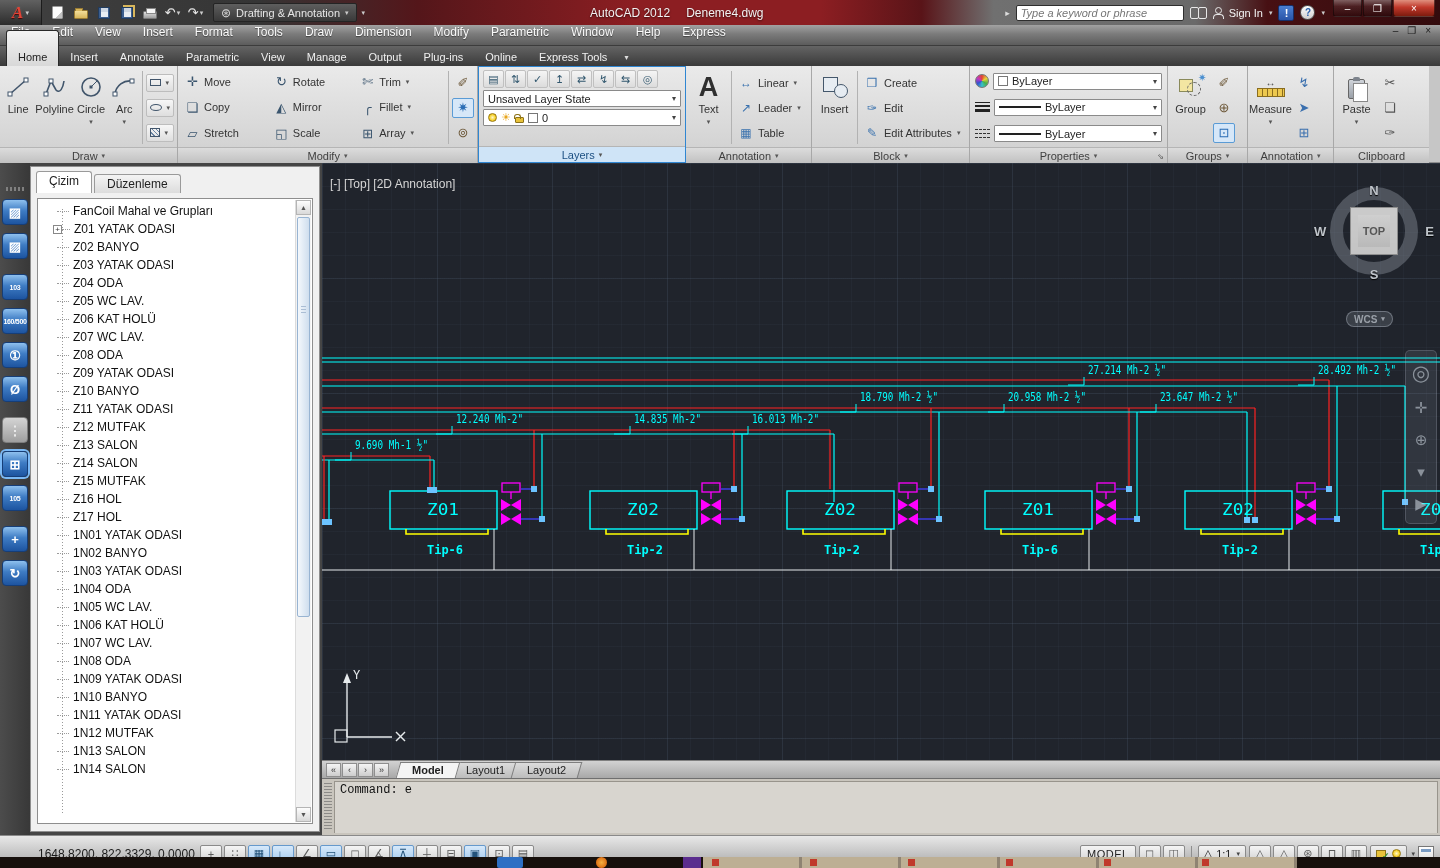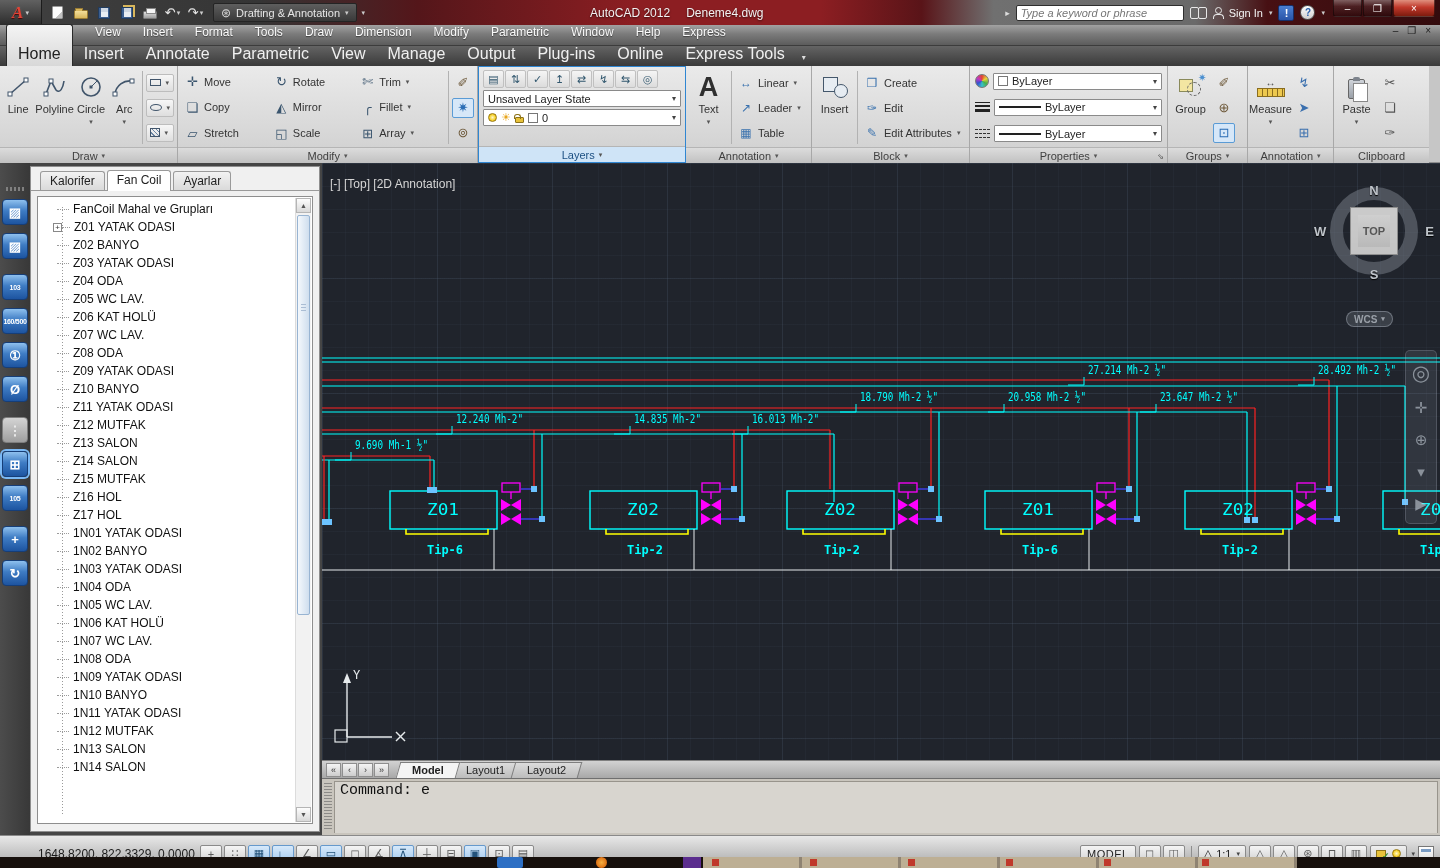--- a/index.html
+++ b/index.html
@@ -41,21 +41,21 @@
   .winbtns{display:flex;align-self:flex-start;margin-left:8px;margin-right:4px}
   .wbtn{width:29px;height:17px;display:flex;align-items:center;justify-content:center;color:#fff;font-size:10px;border:1px solid rgba(15,5,5,.6);border-top:none;background:linear-gradient(rgba(255,255,255,.34),rgba(255,255,255,.08) 40%,rgba(0,0,0,.18));border-radius:0 0 3px 3px;margin-right:1px}
   .wbtn.close{width:42px;background:linear-gradient(#e0907e,#c0392b 45%,#7e1b0e)}
   
   #menubar{position:absolute;left:0;top:25px;width:1440px;height:21px;display:flex;background:linear-gradient(#a2a2a2,#7b7b7b 45%,#5c5c5c);border-bottom:1px solid #3c3c3c}
   .mitem{padding:0 11px;font-size:12px;color:#fafafa;text-shadow:0 1px 1px rgba(0,0,0,.45)}
   .mwin{margin-left:auto;display:flex;gap:9px;padding-right:9px}
   .mwb{color:#1d1d1d;font-size:10px}
   
   #ribbontabs{position:absolute;left:0;top:46px;width:1440px;height:20px;display:flex;align-items:flex-end;background:linear-gradient(#646464,#3a3a3a);padding-left:6px}
-  .rtab{padding:20px 11px 3px;font-size:16px;color:#f0f0f0;white-space:nowrap}
+  .rtab{padding:20px 11px 3px;font-size:11px;color:#f0f0f0;white-space:nowrap}
   .rtab.active{background:linear-gradient(#f4f4f4,#d8d8d8);color:#222;border-radius:3px 3px 0 0;border:1px solid #2a2a2a;border-bottom:none}
   .rmin{margin-left:6px;margin-bottom:4px;font-size:8px;color:#ddd}
   
   #ribbon{position:absolute;left:0;top:66px;width:1440px;height:97px;background:#c6c6c6;display:flex;border-bottom:1px solid #8e8e8e}
   .panel{height:97px;background:linear-gradient(#eaeaea,#d7d7d7 70%,#cecece);border-right:1px solid #a8a8a8;display:flex;flex-direction:column;flex:none}
   .pbody{flex:1;display:flex;align-items:stretch;padding:2px 2px 0;gap:1px;overflow:hidden}
   .ptitle{height:16px;min-height:16px;display:flex;align-items:center;justify-content:center;gap:4px;font-size:11px;color:#3f3f3f;background:linear-gradient(#dcdcdc,#c1c1c1);border-top:1px solid #b5b5b5;position:relative}
   .pdd{font-size:7px;color:#555}
   .rbig{width:41px;display:flex;flex-direction:column;align-items:center;padding-top:3px;font-size:11px;color:#333;line-height:12px;text-align:center}
   .rbig .ic{height:32px;display:flex;align-items:center;justify-content:center}
@@ -160,21 +160,21 @@
   #modeltabs{position:absolute;left:322px;top:760px;width:1118px;height:18px;background:linear-gradient(#d2d2d2,#a8a8a8);display:flex;align-items:flex-end;border-top:1px solid #808080}
   .mnav{display:flex;gap:1px;padding:0 4px 1px}
   .mnavb{width:15px;height:14px;background:linear-gradient(#f4f4f4,#cdcdcd);border:1px solid #8e8e8e;font-size:9px;display:flex;align-items:center;justify-content:center;color:#333}
   .mtabs{display:flex;align-items:flex-end;margin-left:5px}
   .mtab{padding:1px 13px 2px;font-size:11px;color:#222;background:linear-gradient(#dcdcdc,#bcbcbc);border:1px solid #7e7e7e;border-bottom:none;transform:skewX(-16deg);margin-right:-6px}
   .mtab span{display:inline-block;transform:skewX(16deg)}
   .mtab.active{background:#f4f4f4;font-weight:bold;position:relative;z-index:2}
   
   #command{position:absolute;left:322px;top:778px;width:1118px;height:57px;background:#c9c5bd;display:flex;border-top:1px solid #6f6f6f;padding:2px}
   .cgrip{width:8px;background:repeating-linear-gradient(rgba(90,90,90,.55) 0 1px,transparent 1px 3px);margin:2px 2px 2px 0}
-  .cbody{flex:1;display:flex;flex-direction:column;font-family:"Liberation Mono","DejaVu Sans Mono",monospace;font-size:15px;color:#111}
+  .cbody{flex:1;display:flex;flex-direction:column;font-family:"Liberation Mono","DejaVu Sans Mono",monospace;font-size:12px;color:#111}
   .chist{flex:1;background:#d8d5cf;border:1px solid #98948c;border-bottom:none;padding:2px 5px;overflow:hidden}
   .cline{height:13px;line-height:13px;white-space:pre;min-height:13px}
   .cprompt{height:17px;line-height:16px;background:#d8d5cf;border:1px solid #98948c;padding:0 5px;cursor:text}
   
   #statusbar{position:absolute;left:0;top:835px;width:1440px;height:36px;background:linear-gradient(#e8e8e8,#bdbdbd 60%,#a6a6a6);display:flex;align-items:center;border-top:1px solid #8a8a8a}
   .coords{font-size:12px;color:#1a1a1a;padding-left:38px;width:200px;white-space:nowrap}
   .stoggles{display:flex;gap:2px}
   .stog{width:22px;height:18px;border:1px solid #8a8a8a;border-radius:2px;background:linear-gradient(#f5f5f5,#d0d0d0);display:flex;align-items:center;justify-content:center;font-size:11px;color:#5a5a5a}
   .stog.pressed{background:linear-gradient(#d7e9fa,#a3c9ee);border-color:#6699cc;color:#23527a}
   .sright{margin-left:auto;display:flex;align-items:center;gap:3px;padding-right:6px}
@@ -641,24 +641,23 @@
     <div class="lic">Ø</div>
     <div class="lic disabled gap">⋮</div>
     <div class="lic selected">⊞</div>
     <div class="lic text">105</div>
     <div class="lic gap">+</div>
     <div class="lic">↻</div>
 </div>
 
 <div id="palettebg"></div>
 <div id="palette">
-  <div class="pal-subtabs">
-    <div class="pstab">Kalorifer</div>
-      <div class="pstab active">Fan Coil</div>
-      <div class="pstab">Ayarlar</div>
+  <div class="pal-tabs">
+    <div class="ptab active">Çizim</div>
+      <div class="ptab">Düzenleme</div>
   </div>
   <div class="tree">
     <div class="trunk"></div>
     <div class="trow">
       <span class="conn"></span>
       <span>FanCoil Mahal ve Grupları</span>
     </div>
     <div>
       <div class="trow">
           <span class="expander">+</span>

